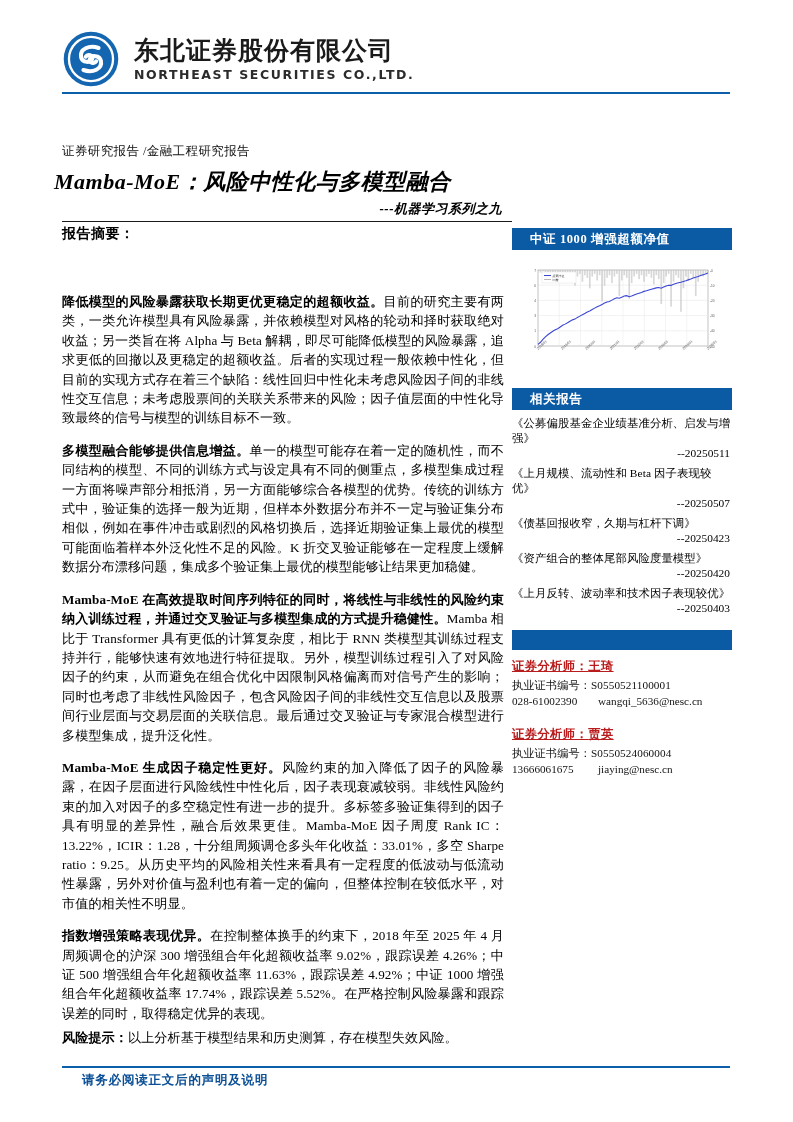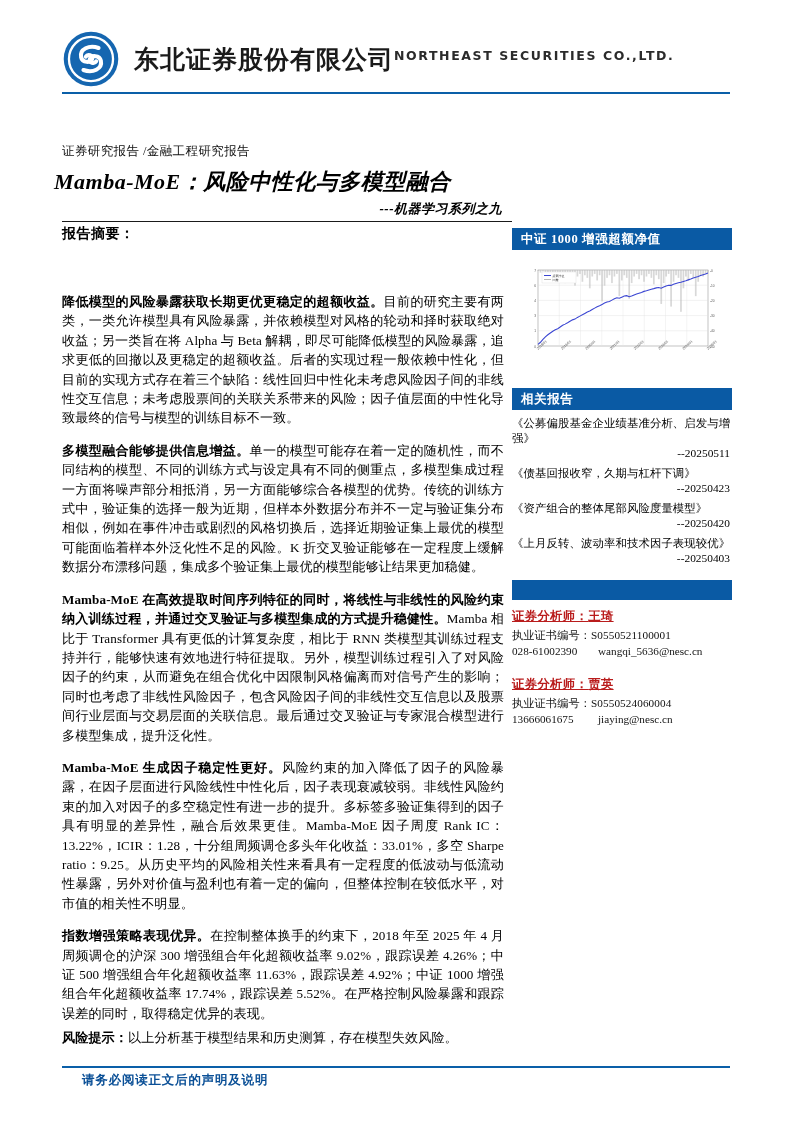--- a/index.html
+++ b/index.html
@@ -33,21 +33,21 @@
     align-items: center;
   }
   .logo-mark {
     width: 58px;
     height: 58px;
     flex: 0 0 58px;
     margin-right: 14px;
   }
   .logo-text-wrap {
     display: flex;
-    flex-direction: row;
+    flex-direction: column;
     justify-content: center;
     padding-top: 2px;
   }
   .logo-cn {
     font-family: "DejaVu Sans", sans-serif;
     font-size: 25px;
     font-weight: bold;
     color: #1a1a1a;
     letter-spacing: 1px;
     line-height: 1.1;
@@ -217,21 +217,21 @@
     top: 228px;
     width: 220px;
   }
   .side-head {
     background: #0a5aa4;
     color: #ffffff;
     font-size: 12.5px;
     font-weight: bold;
     height: 22px;
     line-height: 22px;
-    padding-left: 9px;
+    padding-left: 18px;
     letter-spacing: 0.6px;
     box-sizing: border-box;
   }
   .chart-box {
     margin-top: 12px;
     width: 220px;
     height: 108px;
     position: relative;
     background: #ffffff;
   }
@@ -467,20 +467,24 @@
     </div>
 
     <div class="side-head side-head-2">相关报告</div>
 
     <div class="report-list">
       <div class="report-item">
         <div class="report-name">《公募偏股基金企业绩基准分析、启发与增强》</div>
         <div class="report-date">--20250511</div>
       </div>
       <div class="report-item">
+        <div class="report-name">《上月规模、流动性和 Beta 因子表现较优》</div>
+        <div class="report-date">--20250507</div>
+      </div>
+      <div class="report-item">
         <div class="report-name">《债基回报收窄，久期与杠杆下调》</div>
         <div class="report-date">--20250423</div>
       </div>
       <div class="report-item">
         <div class="report-name">《资产组合的整体尾部风险度量模型》</div>
         <div class="report-date">--20250420</div>
       </div>
       <div class="report-item">
         <div class="report-name">《上月反转、波动率和技术因子表现较优》</div>
         <div class="report-date">--20250403</div>

